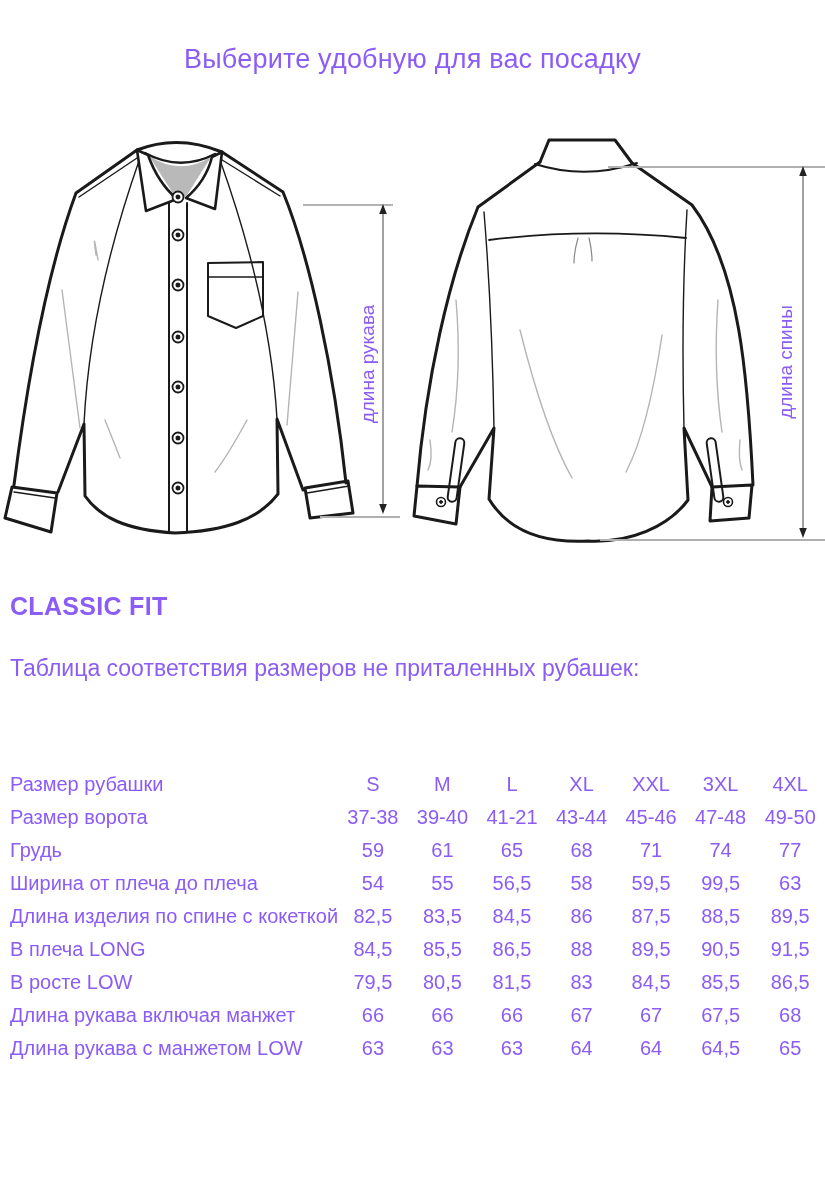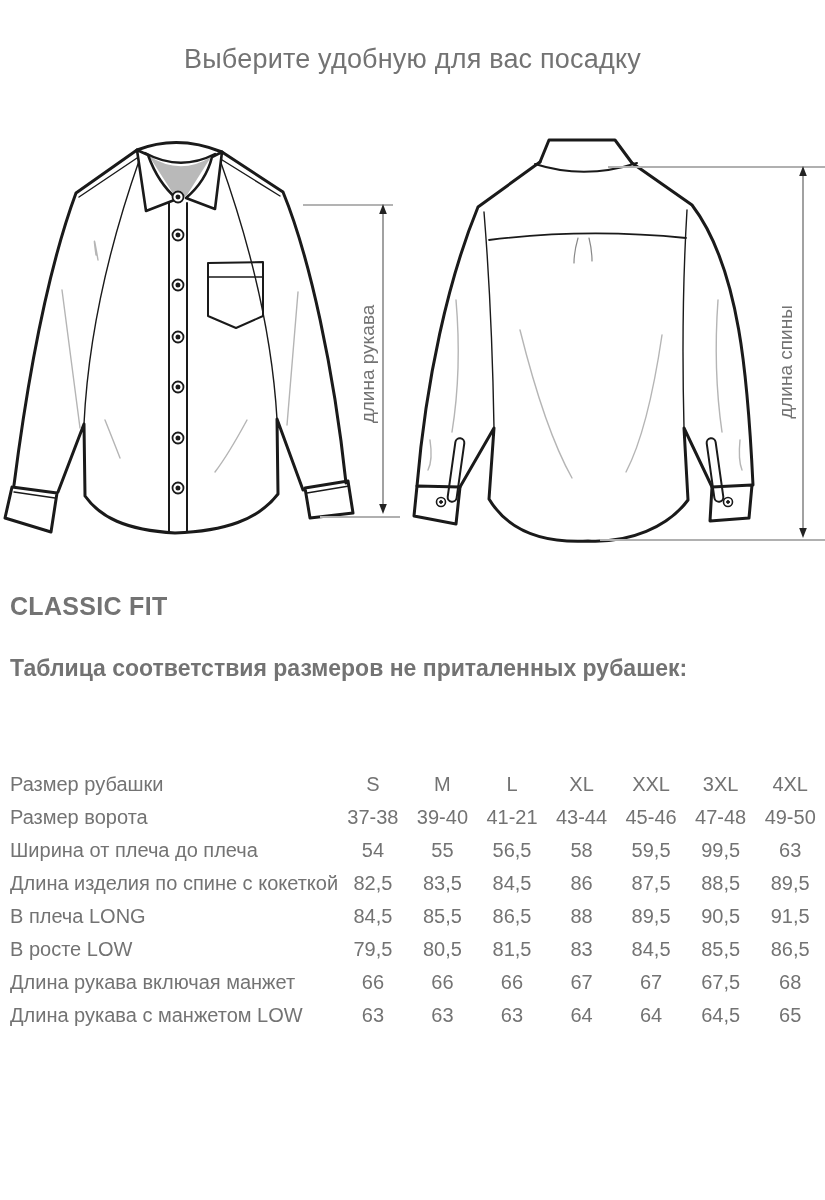--- a/index.html
+++ b/index.html
@@ -1,21 +1,21 @@
 <!DOCTYPE html>
 <html><head>
 <meta charset="utf-8">
 <style>
   html,body{margin:0;padding:0;background:#fff;}
   .page{
     position:relative;
     width:825px;height:1200px;
     background:#fff;
     font-family:"Liberation Sans", sans-serif;
-    color:#737373;
+    color:#8b5cf6;
     overflow:hidden;
   }
   .page-title{
     position:absolute;left:0;top:44px;width:825px;
     text-align:center;
     font-size:27px;font-weight:400;letter-spacing:0.2px;
   }
   .diagram-wrap{position:absolute;left:0;top:0;width:825px;height:620px;}
   .diagram-wrap svg{position:absolute;left:0;top:0;}
   .vlabel{
@@ -25,21 +25,21 @@
     transform:translate(-50%,-50%) rotate(-90deg);
   }
   .vlabel.sleeve{left:368px;top:364px;}
   .vlabel.back{left:786px;top:362px;}
   .section-heading{
     position:absolute;left:10px;top:592px;
     font-size:25px;font-weight:700;letter-spacing:0.3px;
   }
   .section-subtitle{
     position:absolute;left:10px;top:655px;
-    font-size:23px;font-weight:700;
+    font-size:23px;font-weight:400;
   }
   table.size-table{
     position:absolute;left:10px;top:768px;
     border-collapse:collapse;
     font-size:20px;
   }
   table.size-table td{height:33px;padding:0;white-space:nowrap;}
   table.size-table td.label{width:270px;text-align:left;}
   table.size-table td.val{width:74px;text-align:center;}
 </style>
@@ -187,20 +187,30 @@
           <td class="label">Размер ворота</td>
           <td class="val">37-38</td>
           <td class="val">39-40</td>
           <td class="val">41-21</td>
           <td class="val">43-44</td>
           <td class="val">45-46</td>
           <td class="val">47-48</td>
           <td class="val">49-50</td>
         </tr>
         <tr>
+          <td class="label">Грудь</td>
+          <td class="val">59</td>
+          <td class="val">61</td>
+          <td class="val">65</td>
+          <td class="val">68</td>
+          <td class="val">71</td>
+          <td class="val">74</td>
+          <td class="val">77</td>
+        </tr>
+        <tr>
           <td class="label">Ширина от плеча до плеча</td>
           <td class="val">54</td>
           <td class="val">55</td>
           <td class="val">56,5</td>
           <td class="val">58</td>
           <td class="val">59,5</td>
           <td class="val">99,5</td>
           <td class="val">63</td>
         </tr>
         <tr>

